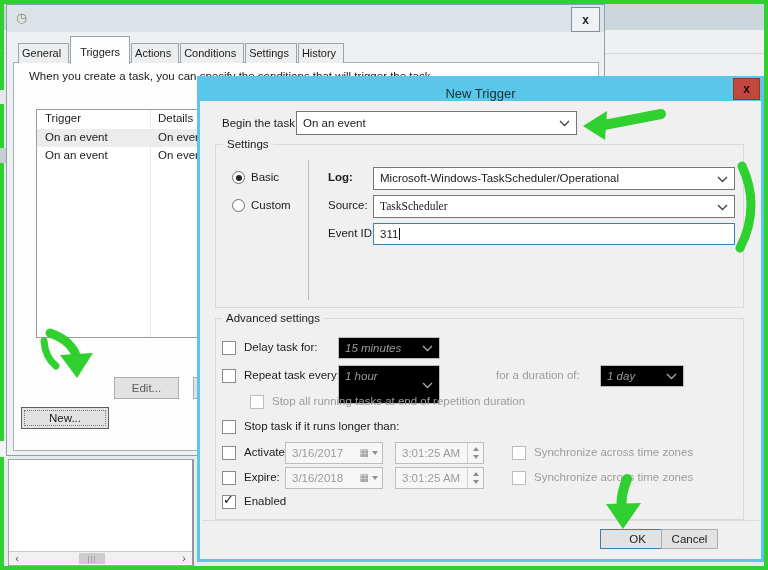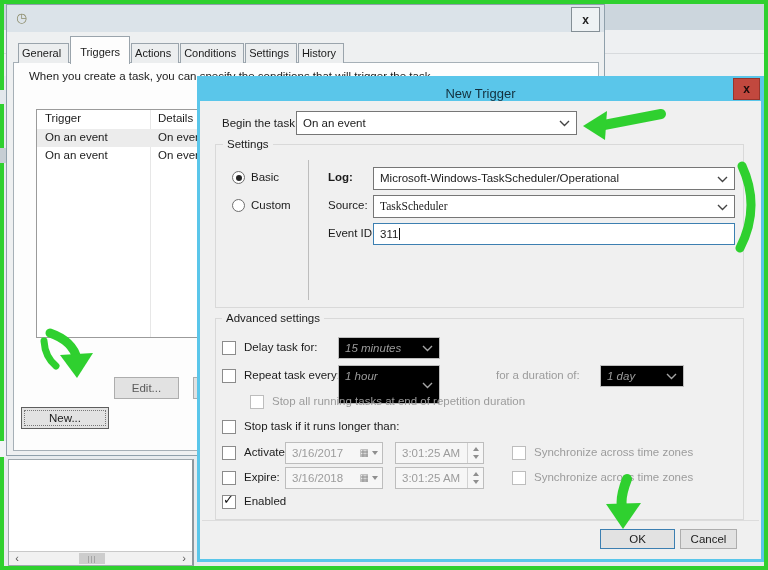--- a/index.html
+++ b/index.html
@@ -240,21 +240,21 @@
       <div class="cb disabled" style="left:312px;top:370px;"></div>
       <div class="lbl dis" style="left:334px;top:370px;">Synchronize across time zones</div>
 
       <div class="cb checked" style="left:22px;top:394px;">
         <span class="mark">✓</span>
       </div>
       <div class="lbl" style="left:44px;top:394px;">Enabled</div>
 
       <div class="hline" style="left:2px;top:419px;width:557px;"></div>
       <div class="btn default" style="left:400px;top:428px;width:75px;height:20px;">OK</div>
-      <div class="btn" style="left:480px;top:428px;width:57px;height:20px;">Cancel</div>
+      <div class="btn" style="left:461px;top:428px;width:57px;height:20px;">Cancel</div>
     </div>
   </div>
 
   <svg class="abs anno" width="768" height="570" viewBox="0 0 768 570">
     <g>
       <path d="M604,125 L661,114" fill="none" stroke="currentColor" stroke-width="10" stroke-linecap="round"></path>
       <polygon points="583,126 607,111 605,140" fill="currentColor"></polygon>
     </g>
     <path d="M742,166 Q761,207 740,248" fill="none" stroke="currentColor" stroke-width="9" stroke-linecap="round"></path>
     <g>

